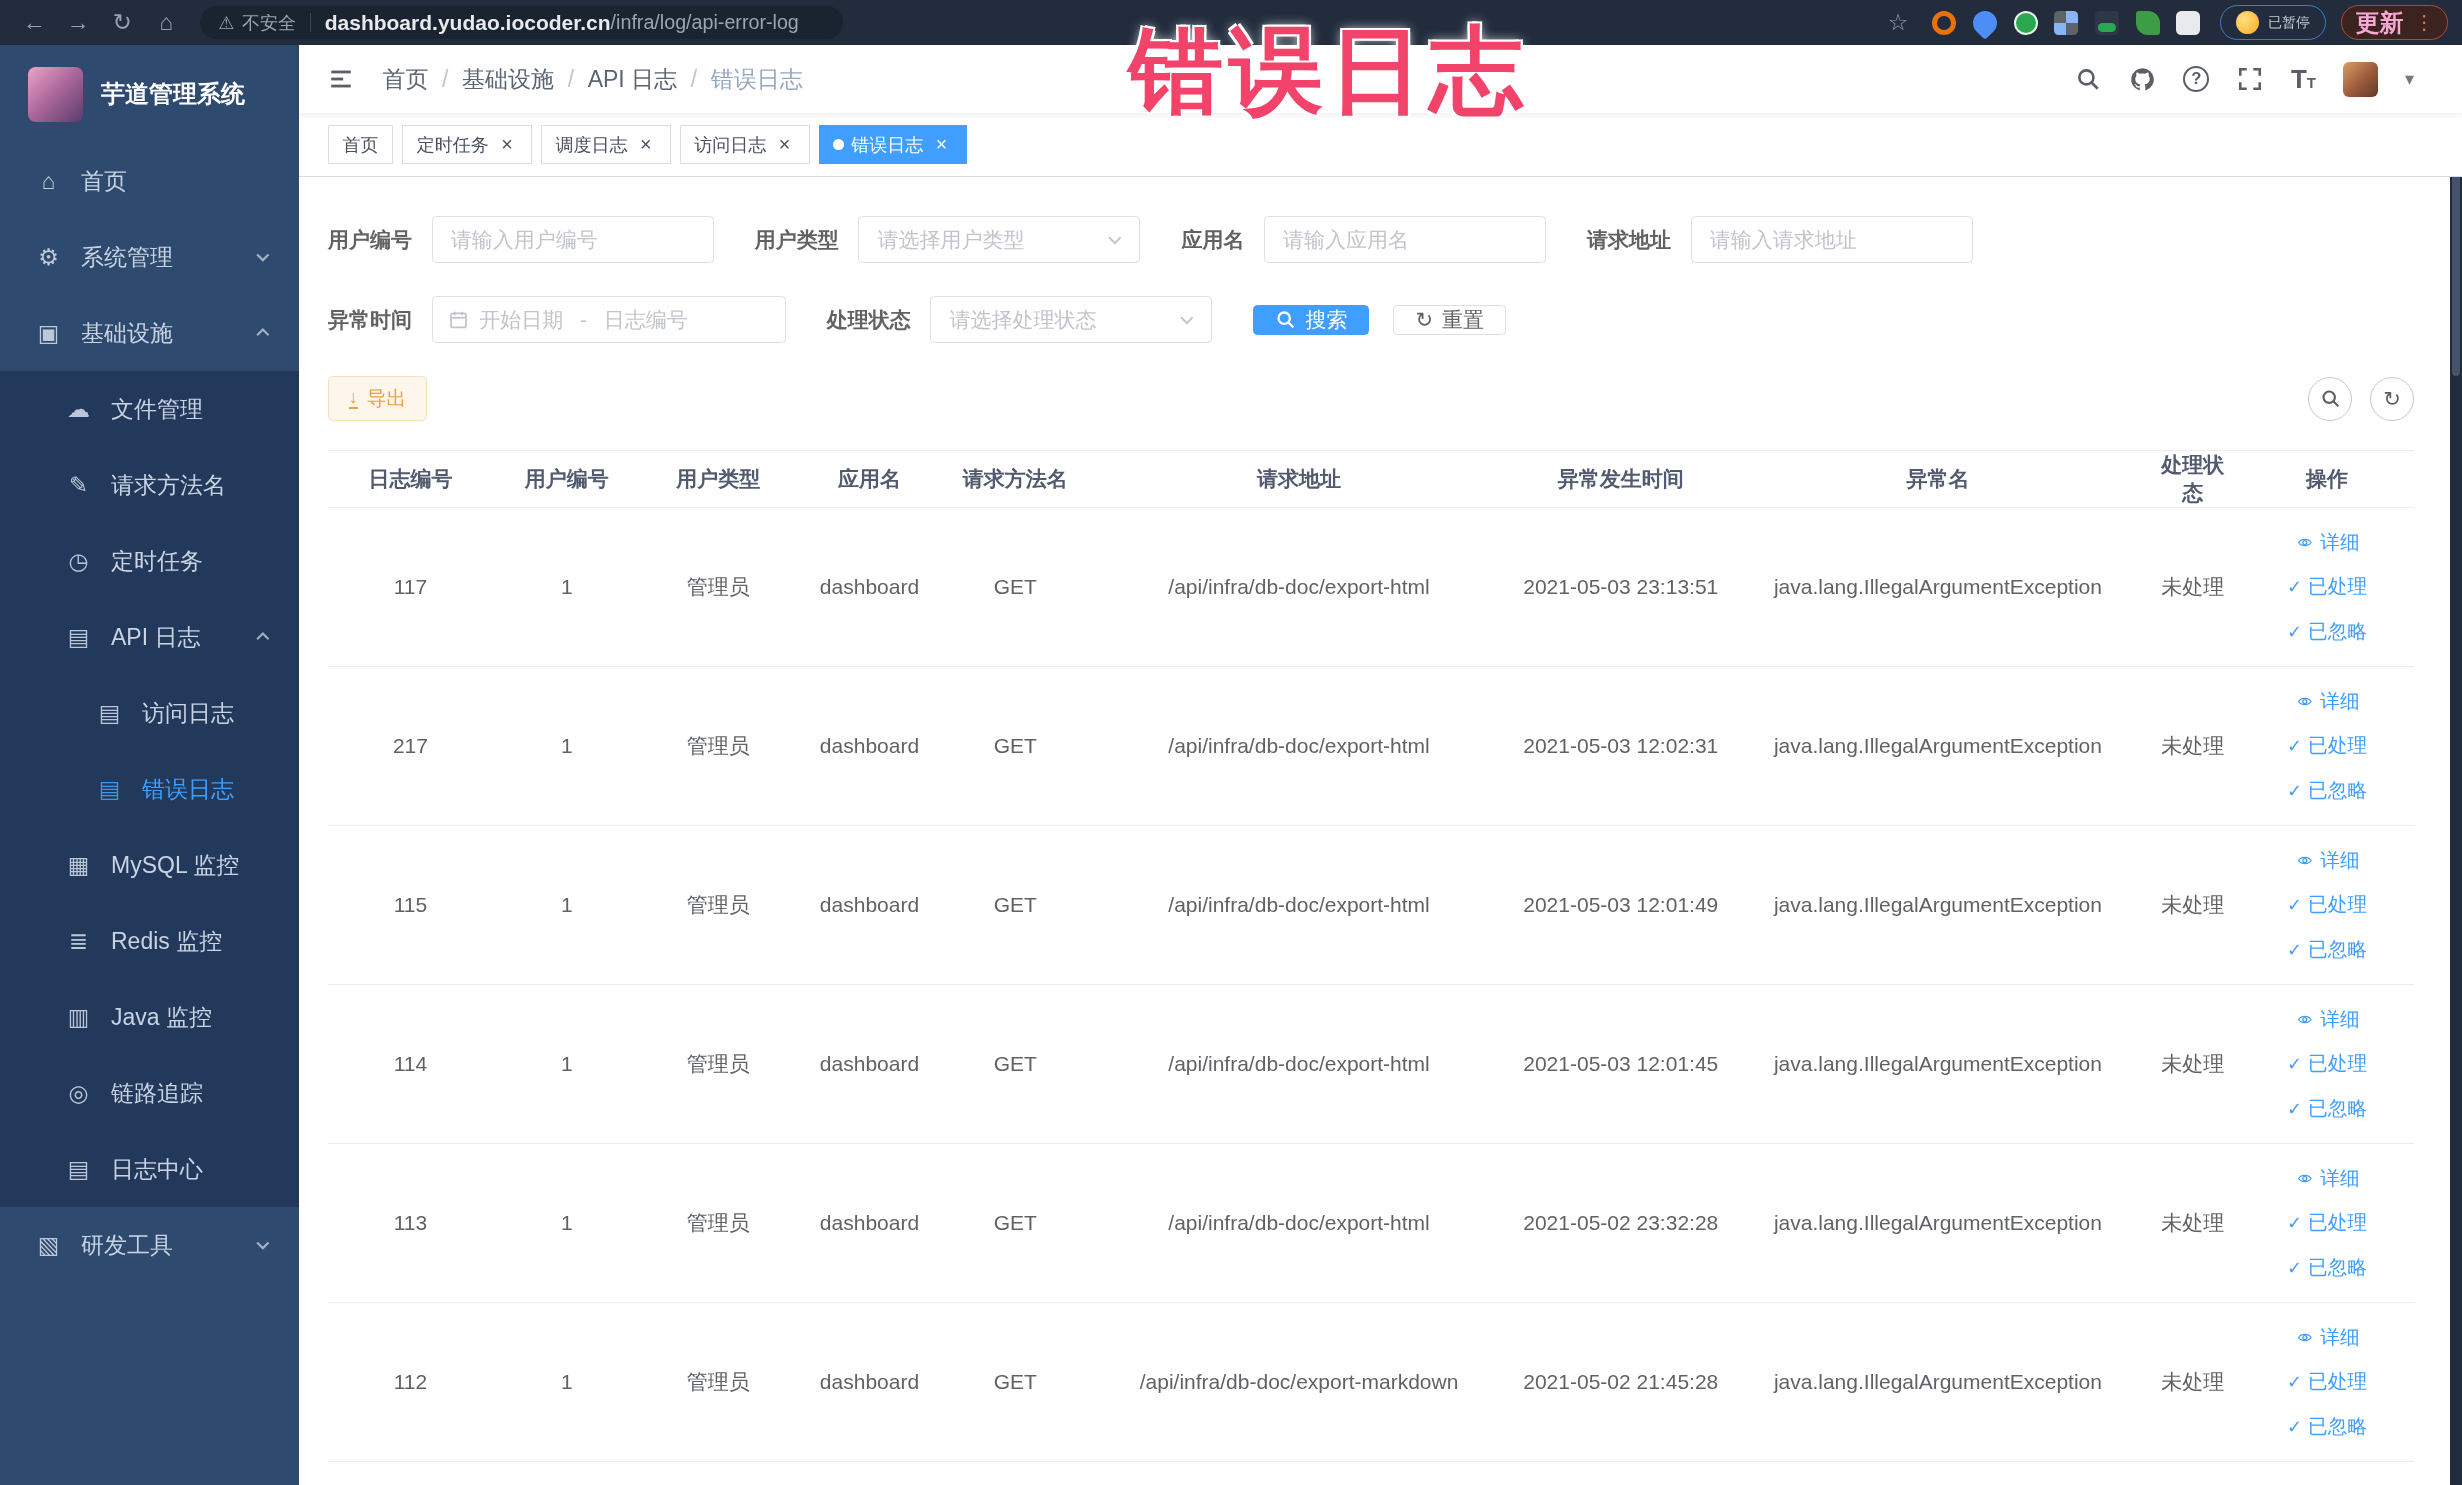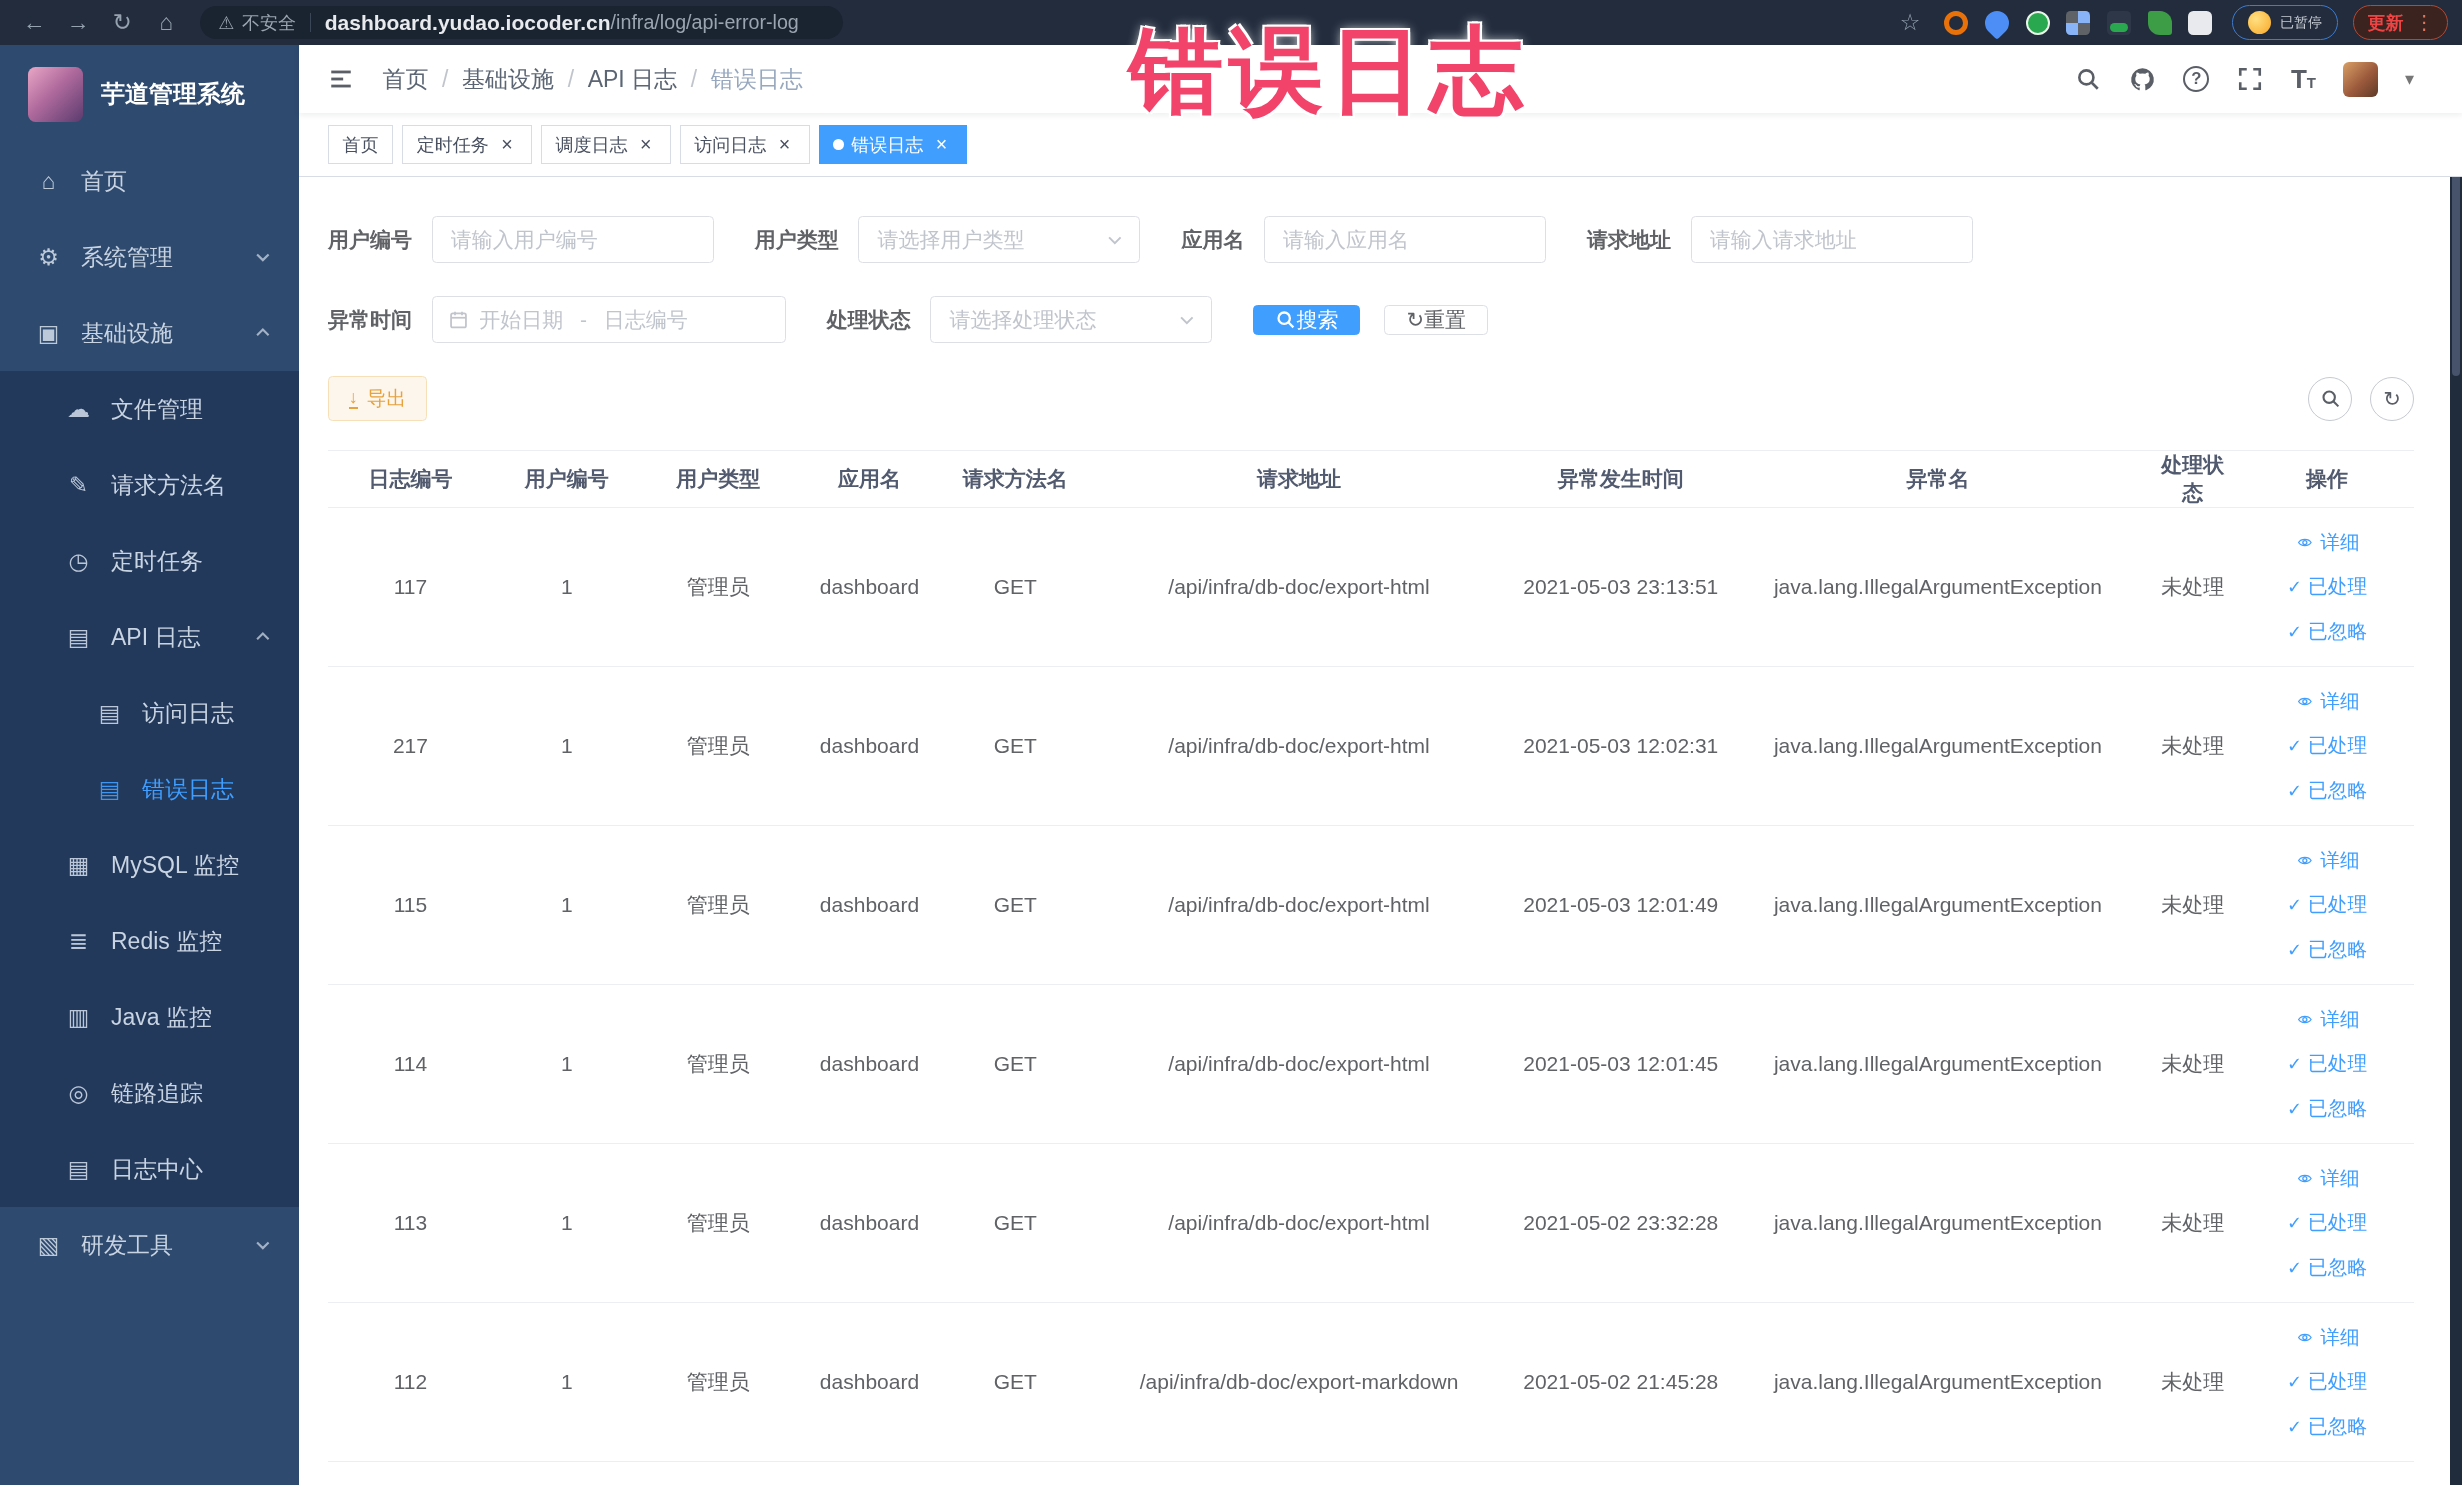--- a/index.html
+++ b/index.html
@@ -22,21 +22,21 @@
   .ext-green { background:#2aa84f; border:2.3px solid #e8f5e9; }
   .ext-grid { background:#5f6368; background:conic-gradient(#8ab4f8 90deg,#5f6368 90deg 180deg,#8ab4f8 180deg 270deg,#5f6368 270deg); border-radius:4.5px; }
   .ext-on { background:#2d3748; border-radius:4.5px; position:relative; }
   .ext-on::after { content:""; position:absolute; left:3px; right:3px; bottom:2.3px; height:9px; border-radius:4.5px; background:#2aa84f; }
   .ext-leaf { background:#3d9c46; border-radius:3px 12px 3px 12px; }
   .ext-puzzle { background:#e8eaed; border-radius:5.3px; }
   .paused-pill { margin-left:19.7px; height:35px; border:1.5px solid #3d7bd0; border-radius:17.4px; display:flex; align-items:center; gap:9px; padding:0 15px; cursor:pointer; }
   .emoji-av { width:23px; height:23px; border-radius:50%; background:radial-gradient(circle at 35% 35%,#ffe082,#f9a825); }
   .paused-txt { color:#c7ccd3; font-size:14px; }
   .update-pill { margin-left:15px; height:35px; border:1.5px solid #b14a35; border-radius:17.4px; background:#3b2320; display:flex; align-items:center; gap:10.6px; padding:0 13.6px; cursor:pointer; }
-  .update-txt { color:#ef4444; font-size:18px; font-weight:bold; }
+  .update-txt { color:#f9a8d4; font-size:24px; font-weight:bold; }
   .update-dots { color:#e0765a; font-size:19.7px; }
 
   
   .app { display:flex; height:1440px; }
 
   
   .sidebar { width:299px; background:#2e4a6e; color:#c9d4e3; flex:0 0 auto; overflow:hidden; }
   .logo-row { height:98px; display:flex; align-items:center; padding-left:28px; gap:18px; cursor:pointer; }
   .logo-img { width:55px; height:55px; border-radius:7.6px; background:linear-gradient(135deg,#e9a7c6 0%,#b06a9d 45%,#5b3b6e 100%); }
   .logo-title { font-size:24px; font-weight:bold; color:#fff; white-space:nowrap; }
@@ -85,21 +85,21 @@
   .f-input, .f-select, .f-range { height:47px; border:1.5px solid #dcdfe6; border-radius:4.5px; background:#fff; font-size:21px; color:#606266; }
   .f-input { width:282px; padding:0 18px; outline:none; font-family:inherit; }
   .f-input::placeholder { color:#c0c4cc; }
   .f-select { width:282px; display:flex; align-items:center; padding:0 15px 0 18px; cursor:pointer; }
   .f-select .ph { color:#c0c4cc; flex:1; white-space:nowrap; overflow:hidden; }
   .sel-arrow { width:19.7px; height:19.7px; color:#c0c4cc; flex:0 0 auto; }
   .f-range { width:354px; display:flex; align-items:center; padding:0 15px; }
   .cal-ico { width:21px; height:21px; color:#c0c4cc; margin-right:10.6px; flex:0 0 auto; }
   .rg-ph { color:#c0c4cc; font-size:21px; white-space:nowrap; }
   .rg-sep { color:#c0c4cc; margin:0 16.7px; }
-  .btn { height:30px; border-radius:4.5px; font-size:21px; display:inline-flex; align-items:center; padding:0 21px; cursor:pointer; border:1.5px solid transparent; white-space:nowrap; }
+  .btn { height:30px; border-radius:4.5px; font-size:21px; display:inline-flex; align-items:center; gap:9px; padding:0 21px; cursor:pointer; border:1.5px solid transparent; white-space:nowrap; }
   .btn-primary { background:#409eff; border-color:#409eff; color:#fff; }
   .btn-plain { background:#fff; border-color:#dcdfe6; color:#606266; }
   .btn-ico-svg { width:21px; height:21px; }
   .glyph-ico { font-size:21px; line-height:1; }
 
   .toolbar { display:flex; align-items:center; margin-top:33px; margin-bottom:29px; }
   .btn-export { height:45px; background:#fdf6ec; border:1.5px solid #f7e0b8; color:#e6a23c; border-radius:4.5px; font-size:19.7px; display:inline-flex; align-items:center; gap:9px; padding:0 19.7px; cursor:pointer; }
   .dl-ico { font-size:18px; line-height:1; border-bottom:2.3px solid currentColor; padding-bottom:0.8px; }
   .tool-right { margin-left:auto; display:flex; gap:18px; }
   .circle-btn { width:44px; height:44px; border-radius:50%; border:1.5px solid #c6cad1; background:#fff; color:#5a5e66; display:flex; align-items:center; justify-content:center; cursor:pointer; }

